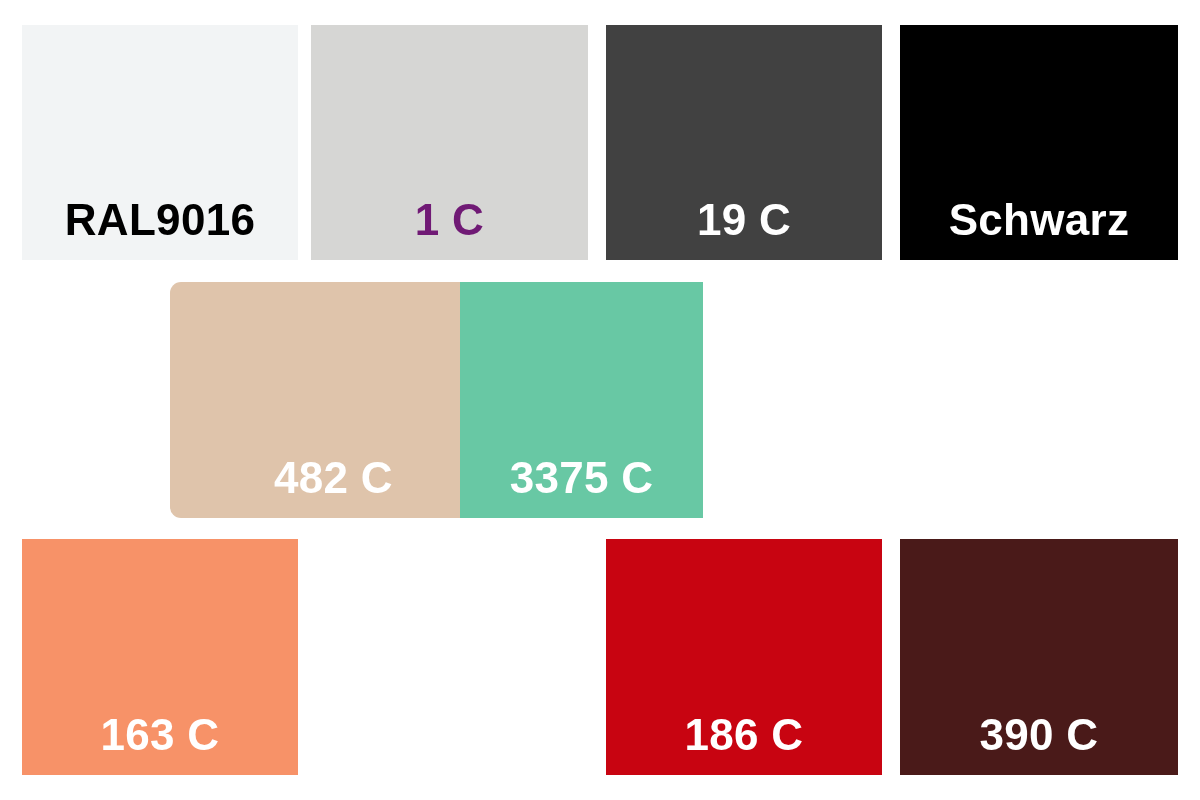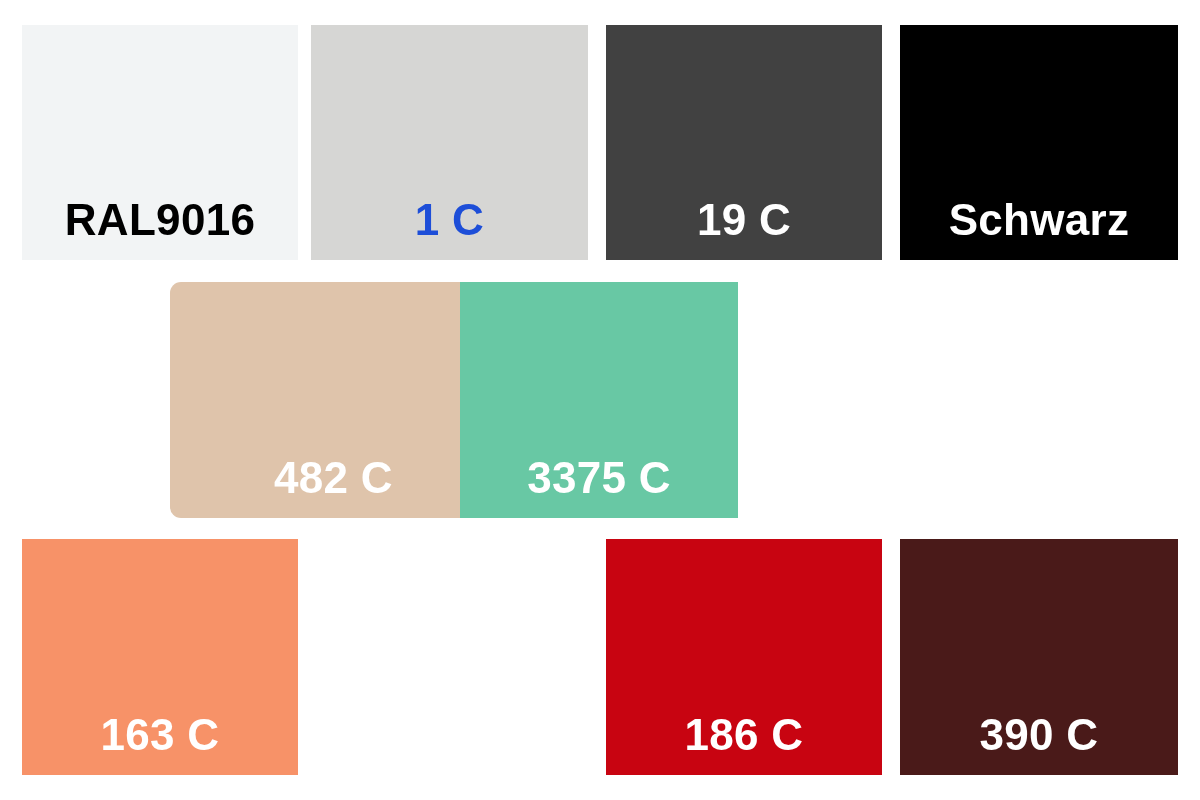--- a/index.html
+++ b/index.html
@@ -50,34 +50,34 @@
   .row3 { top: 539px; height: 236px; }
 
   
   .colA { left: 22px;  width: 276px; }
   .colB { left: 311px; width: 277px; }
   .colC { left: 606px; width: 276px; }
   .colD { left: 900px; width: 278px; }
 
   
   .colM1 { left: 170px; width: 327px; border-radius: 11px; }
-  .colM2 { left: 460px; width: 278px; }
+  .colM2 { left: 460px; width: 243px; }
   .colM3 { left: 755px; width: 277px; }
 </style>
 </head>
 <body style="background-color: rgb(255, 255, 255);">
 
 <div id="palette-board" style="background-color: rgb(255, 255, 255);">
 
   <div class="swatch row1 colA" style="background-color: rgb(242, 244, 245);">
     <span class="swatch-label" style="color: rgb(0, 0, 0);">RAL9016</span>
   </div>
 
   <div class="swatch row1 colB" style="background-color: rgb(214, 214, 212);">
-    <span class="swatch-label" style="color: #1d4ed8;">1 C</span>
+    <span class="swatch-label" style="color: #701a75;">1 C</span>
   </div>
 
   <div class="swatch row1 colC" style="background-color: rgb(65, 65, 65);">
     <span class="swatch-label" style="color: rgb(255, 255, 255);">19 C</span>
   </div>
 
   <div class="swatch row1 colD" style="background-color: rgb(0, 0, 0);">
     <span class="swatch-label" style="color: rgb(255, 255, 255);">Schwarz</span>
   </div>
 

